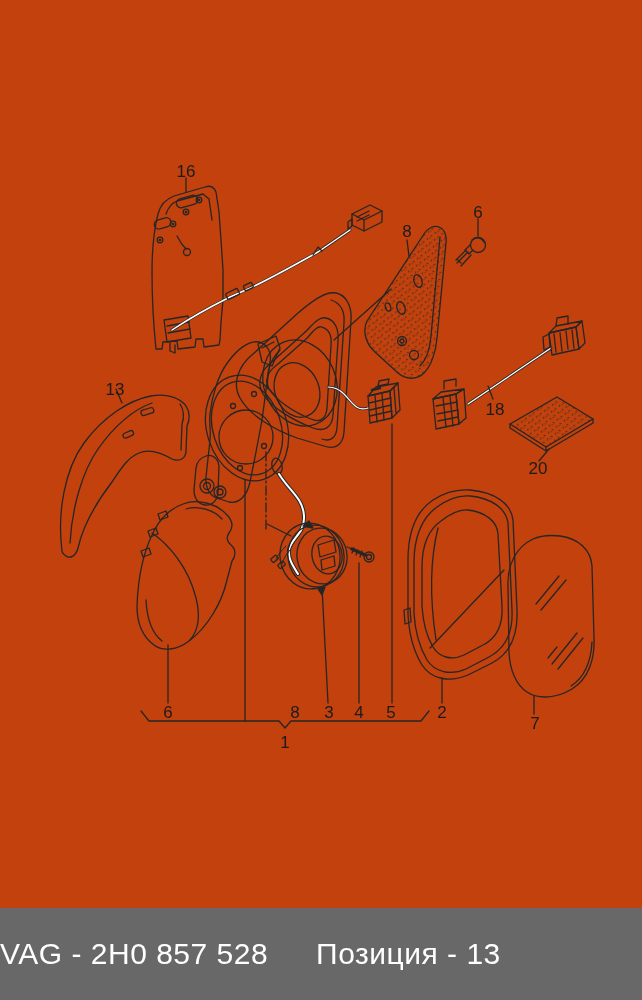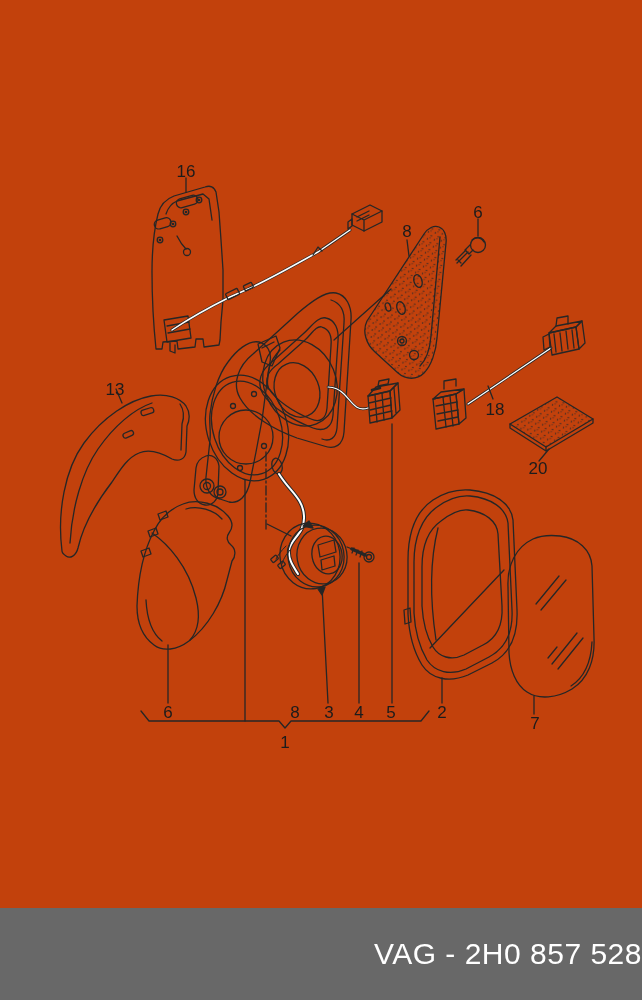--- a/index.html
+++ b/index.html
@@ -2,21 +2,21 @@
 <html><head>
 <meta charset="utf-8">
 <style>
   html,body{margin:0;padding:0;background:#fff;}
   #page{position:relative;width:642px;height:1000px;background:#c2410c;overflow:hidden;
         font-family:"Liberation Sans",sans-serif;}
   svg{position:absolute;left:0;top:0;}
   .co{position:absolute;transform:translate(-50%,-50%);
       font:400 17px/1 "Liberation Sans",sans-serif;color:#1c1c1c;letter-spacing:0;}
   #footer{position:absolute;left:0;top:908px;width:642px;height:92px;background:#686868;
-          display:flex;align-items:center;justify-content:flex-end;gap:48px;}
+          display:flex;align-items:center;justify-content:flex-start;gap:48px;}
   #footer span{color:#ffffff;font:400 30px/1 "Liberation Sans",sans-serif;letter-spacing:.5px;}
 </style>
 </head>
 <body>
 
 <div id="page">
 
 <svg width="642" height="908" viewBox="0 0 642 908">
   <defs>
     <pattern id="stip" width="7" height="7" patternUnits="userSpaceOnUse" patternTransform="rotate(8)">
@@ -258,15 +258,16 @@
 <div class="co" style="left:295px;top:712px">8</div>
 <div class="co" style="left:329px;top:712px">3</div>
 <div class="co" style="left:359px;top:712px">4</div>
 <div class="co" style="left:391px;top:712px">5</div>
 <div class="co" style="left:442px;top:712px">2</div>
 <div class="co" style="left:535px;top:723px">7</div>
 <div class="co" style="left:285px;top:742px">1</div>
 
 <div id="footer">
   <span>VAG - 2H0 857 528</span>
+  <span>Позиция - 13</span>
 </div>
 
 </div>
 
 </body></html>

